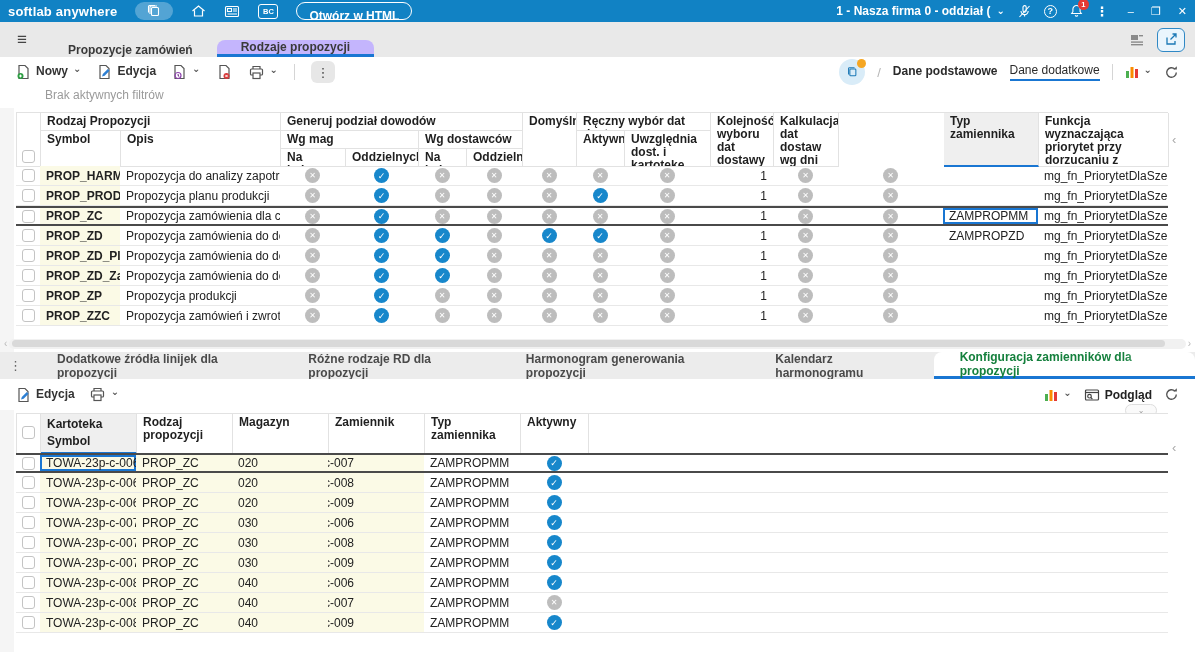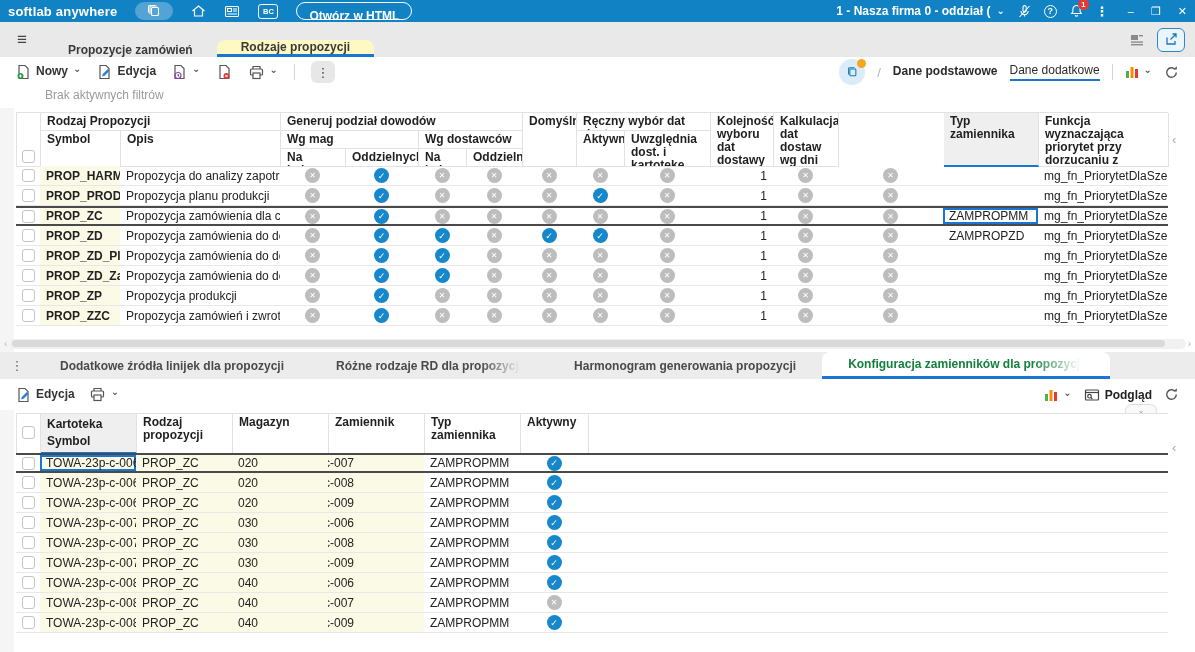--- a/index.html
+++ b/index.html
@@ -38,21 +38,21 @@
   .help-circ{width:13px;height:13px;border:1.2px solid #fff;border-radius:50%;font-size:9px;font-weight:700;
              display:flex;align-items:center;justify-content:center}
   .win-ctrl{display:flex;align-items:center;gap:17px;margin-left:6px;font-size:11px}
   .win-ctrl span{cursor:pointer}
 
   
   .tabbar{position:absolute;left:0;top:22px;width:1195px;height:35px;background:#E9E9E9;
           display:flex;align-items:stretch}
   .hamb{width:44px;display:flex;align-items:center;justify-content:center;font-size:17px;color:#444;cursor:pointer}
   .tab{display:flex;align-items:center;padding:0 24px;font-weight:600;color:#3A3A3A;cursor:pointer;position:relative}
-  .tab.active{background:#fef9c3;border-radius:8px 8px 0 0;border-bottom:3px solid var(--accent)}
+  .tab.active{background:#c4b5fd;border-radius:8px 8px 0 0;border-bottom:3px solid var(--accent)}
   .fadeout{-webkit-mask-image:linear-gradient(90deg,#000 78%,transparent 99%);
            mask-image:linear-gradient(90deg,#000 78%,transparent 99%)}
   .tabbar-right{margin-left:auto;display:flex;align-items:center;gap:12px;padding-right:10px}
   .share-btn{width:28px;height:24px;border:1.5px solid #2F88C5;border-radius:6px;background:#EAF5FD;
              display:flex;align-items:center;justify-content:center;cursor:pointer}
 
   
   .toolbar{position:absolute;left:0;top:57px;width:1195px;height:30px;background:#fff;
            display:flex;align-items:center;gap:16px;padding:0 16px}
   .tool{display:flex;align-items:flex-start;gap:5px;color:#333;font-weight:600;cursor:pointer}
@@ -656,20 +656,23 @@
   <div id="bottom-tabs" style="display:flex;align-items:stretch">
       <div class="tab2">
         <span>Dodatkowe źródła linijek dla propozycji</span>
       </div>
       <div class="tab2">
         <span class="fadeout">Różne rodzaje RD dla propozycji</span>
       </div>
       <div class="tab2">
         <span>Harmonogram generowania propozycji</span>
       </div>
+      <div class="tab2">
+        <span>Kalendarz harmonogramu</span>
+      </div>
       <div class="tab2 active">
         <span class="fadeout">Konfiguracja zamienników dla propozycji</span>
       </div>
     </div>
 </div>
 
 <div class="toolbar2">
   <span class="tool">
     <svg width="15" height="16" viewBox="0 0 15 16">
         <g fill="none" stroke="#555" stroke-width="1.2">

